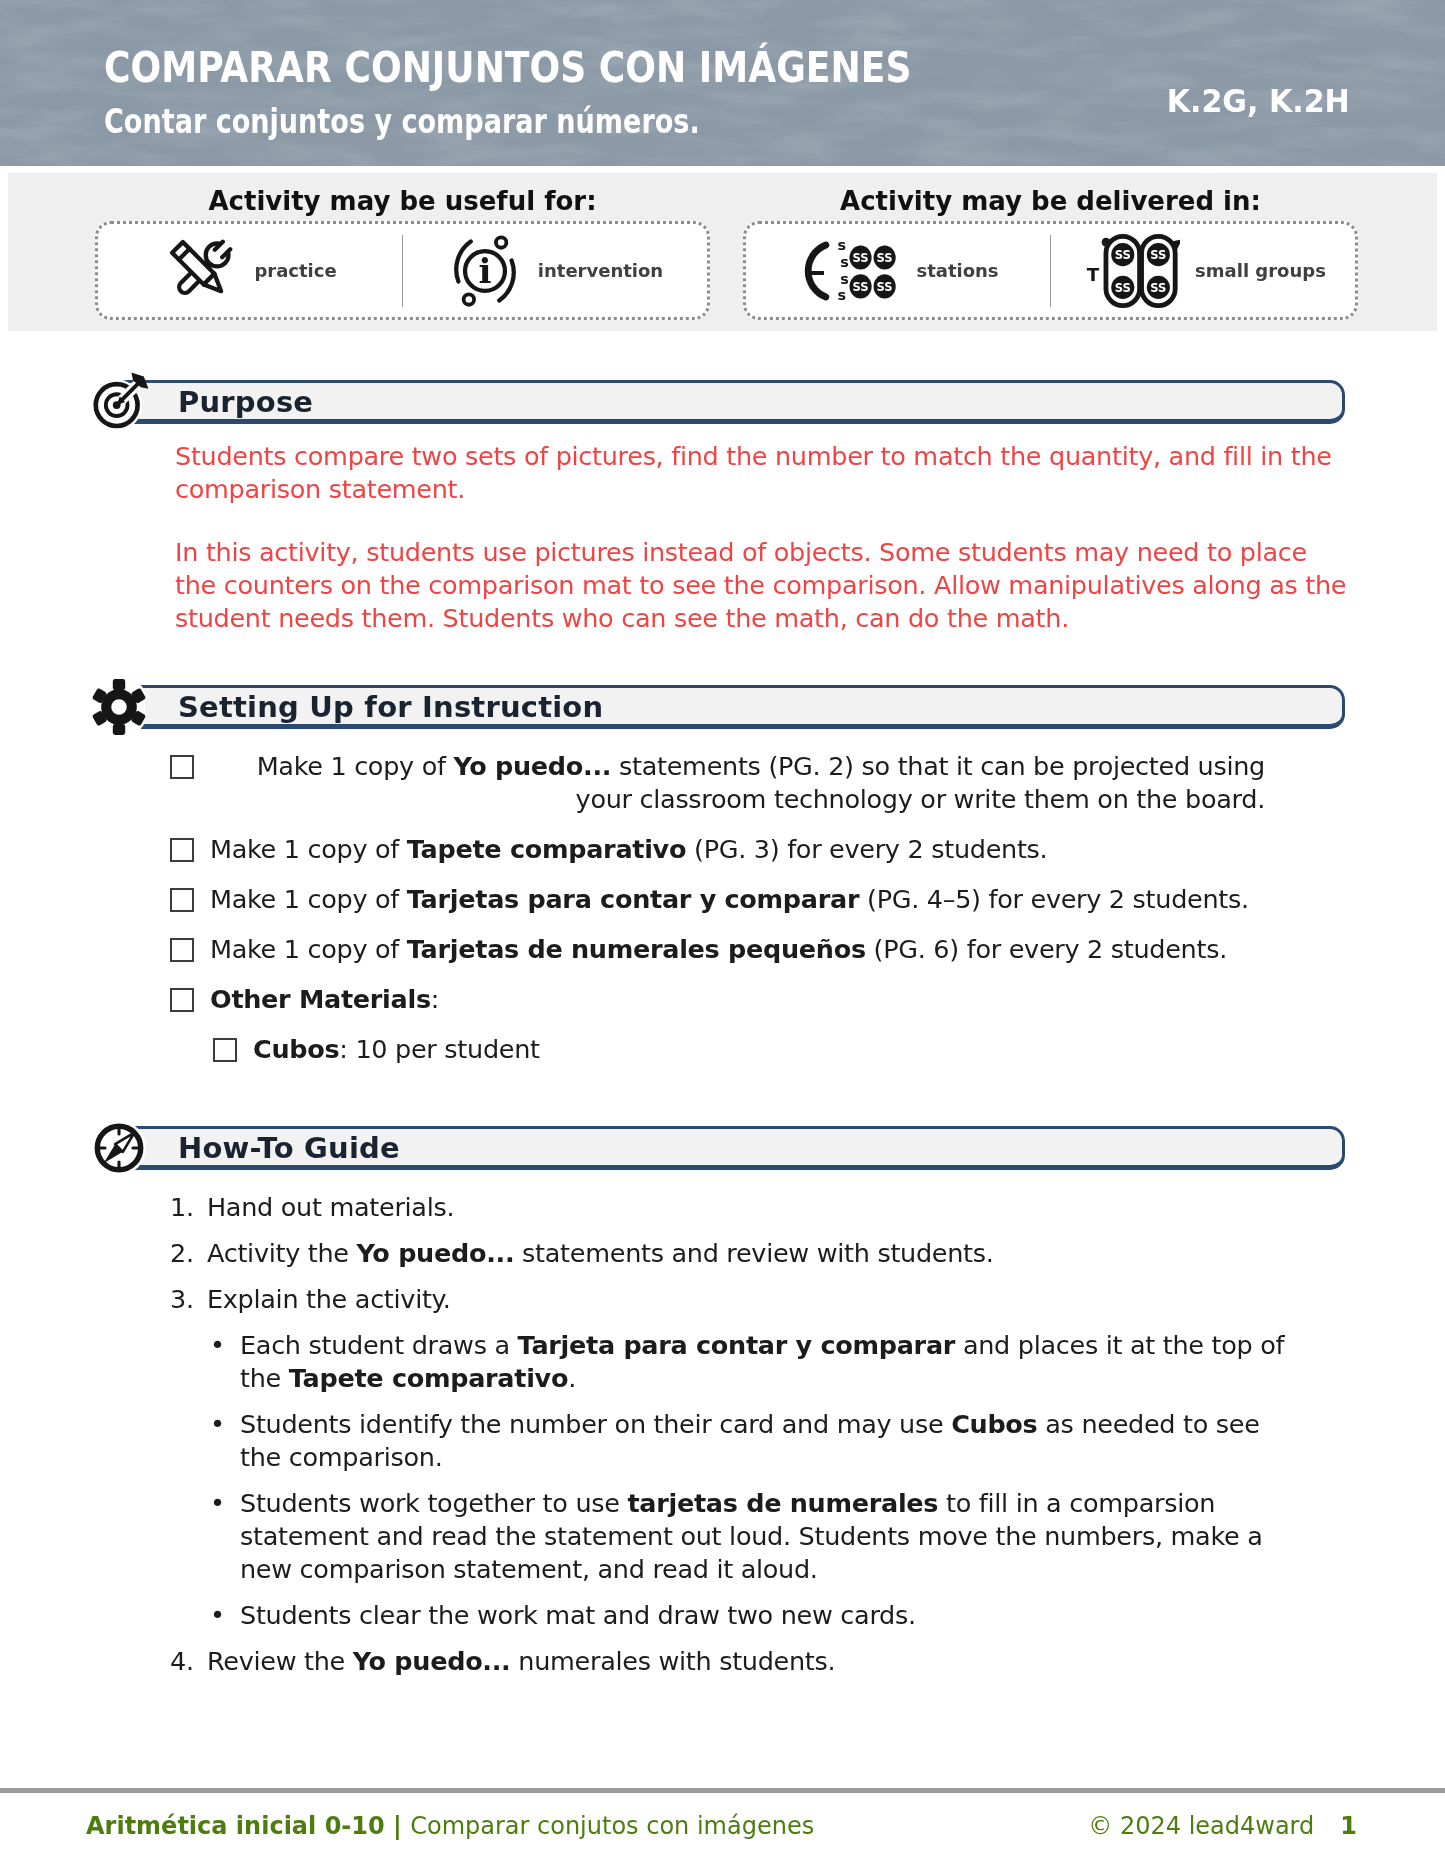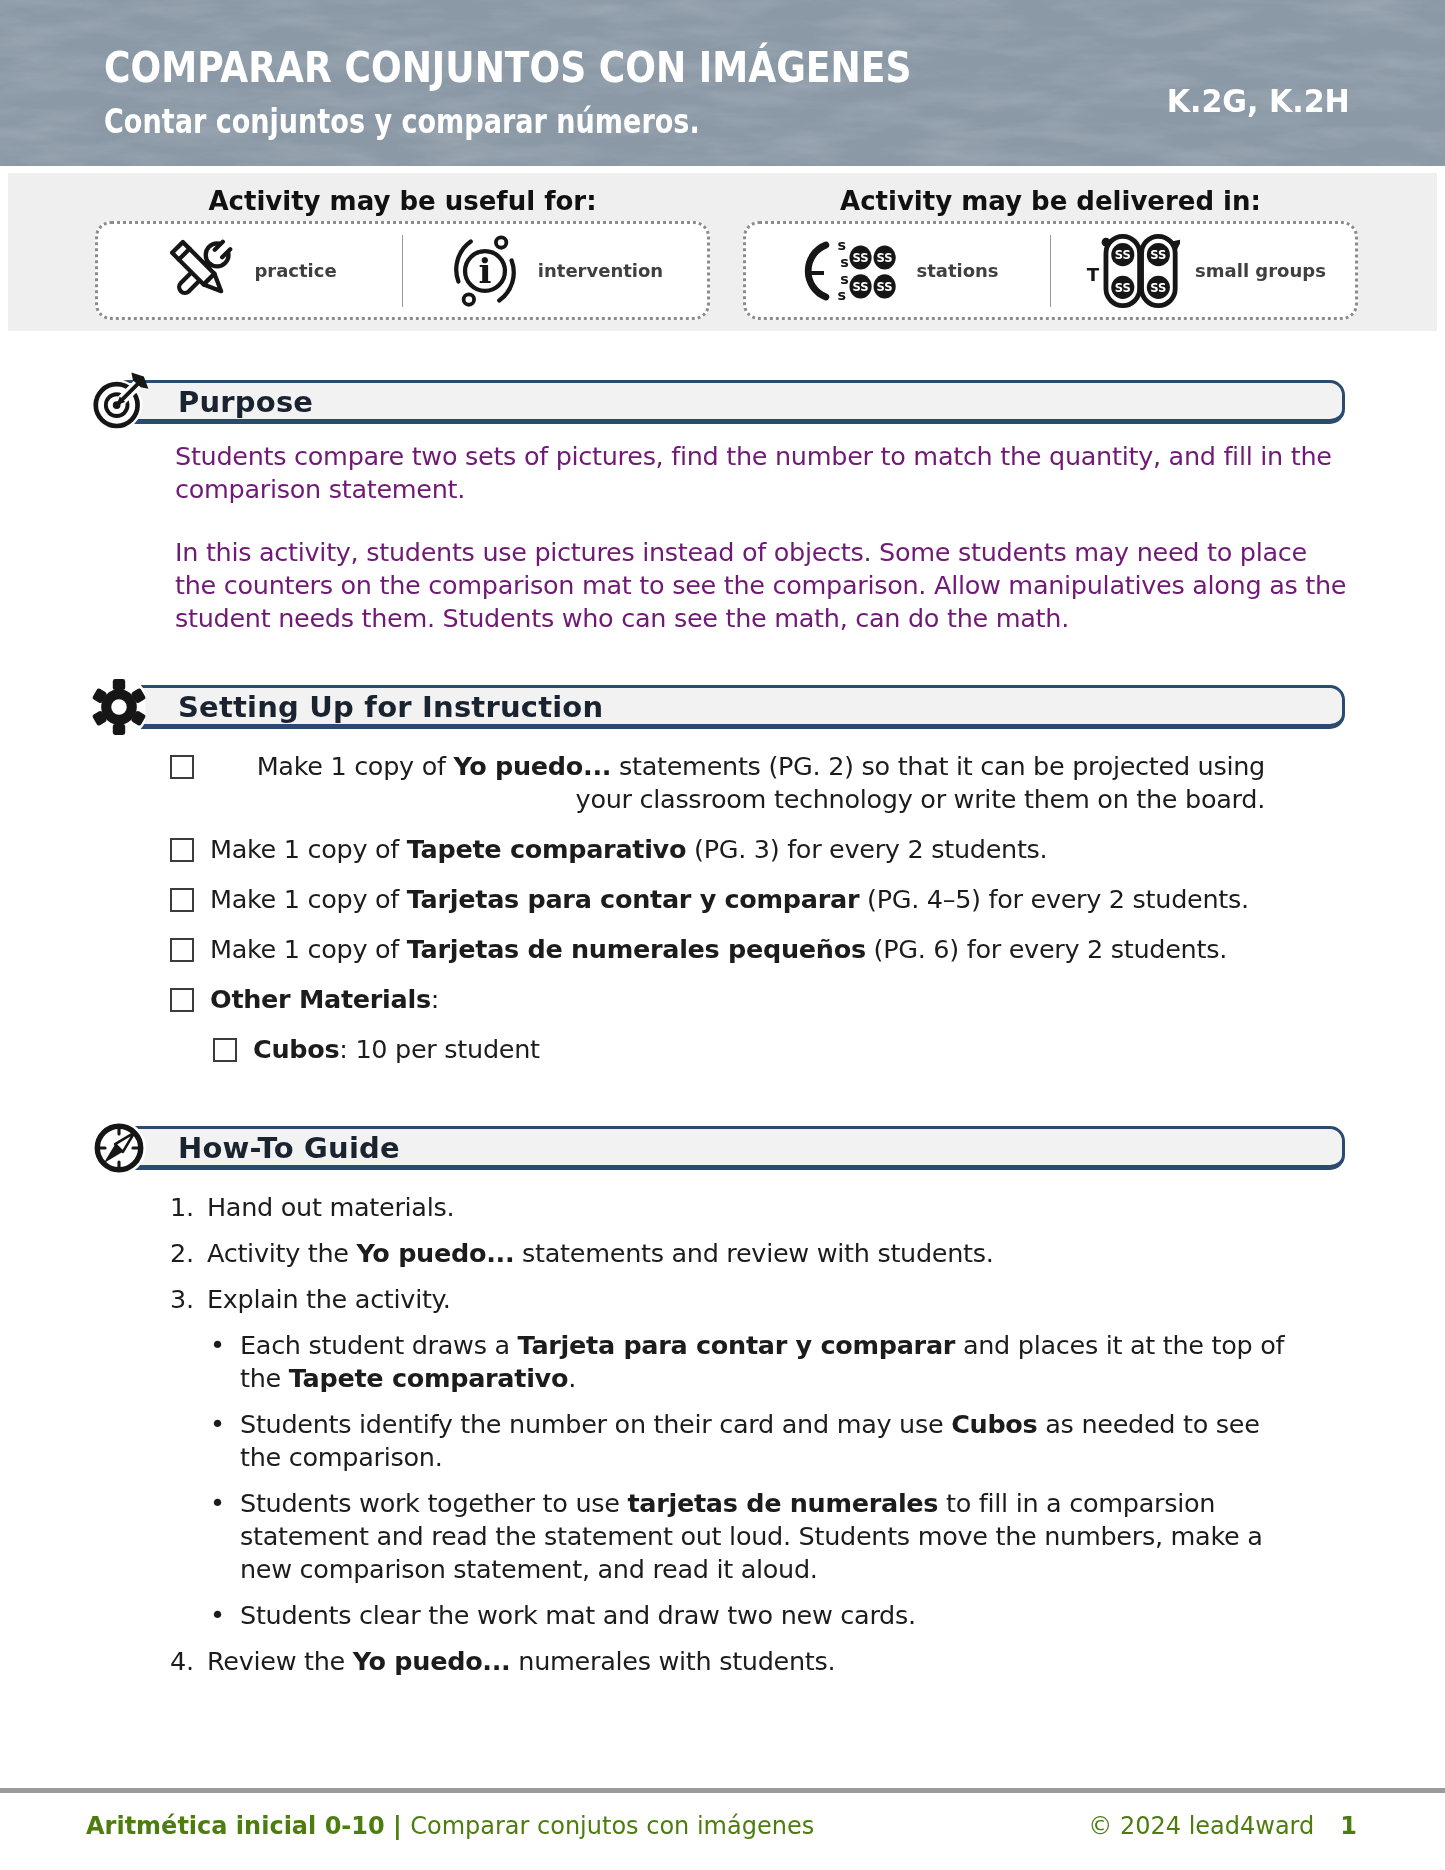--- a/index.html
+++ b/index.html
@@ -38,21 +38,21 @@
   .sec-setup   { margin-top:46px; }
   .sec-howto   { margin-top:56px; }
   .sec-head { position:relative; height:54px; }
   .sec-bar { position:absolute; left:18px; right:0; top:4px; height:44px; background:#f2f2f2;
     border:3px solid #2b4a6f; border-bottom-width:5px; border-radius:15px;
     display:flex; align-items:flex-end; padding-left:62px; box-sizing:border-box; }
   .sec-title { font-size:29px; font-weight:bold; color:#1a2430; letter-spacing:.2px; }
   .sec-icon { position:absolute; left:-7px; top:-5px; width:62px; height:62px; z-index:2; }
 
   .sec-body { margin:10px 0 0 80px; width:1175px; font-size:25.5px; line-height:33px;
-    letter-spacing:-0.3px; color:#701a75; }
+    letter-spacing:-0.3px; color:#ef4444; }
   .sec-body p { margin:0 0 30px; }
   .sec-body p:last-child { margin-bottom:0; }
 
   
   .setup-list { margin:15px 0 0 75px; }
   .check-item { display:flex; margin-bottom:17px; width:1095px; font-size:25.5px;
     line-height:33px; letter-spacing:-0.3px;text-align:right; }
   .check-item.indent { margin-left:43px; }
   .checkbox { flex:0 0 auto; width:20px; height:20px; border:2px solid #3c3c3c;
     background:#fff; margin:5px 16px 0 0; }

